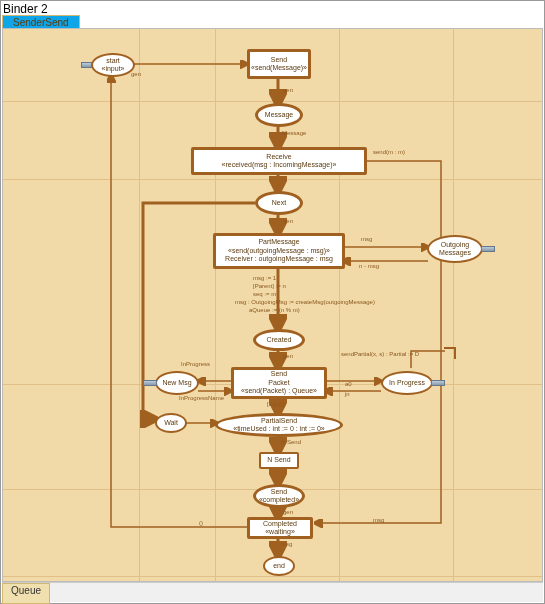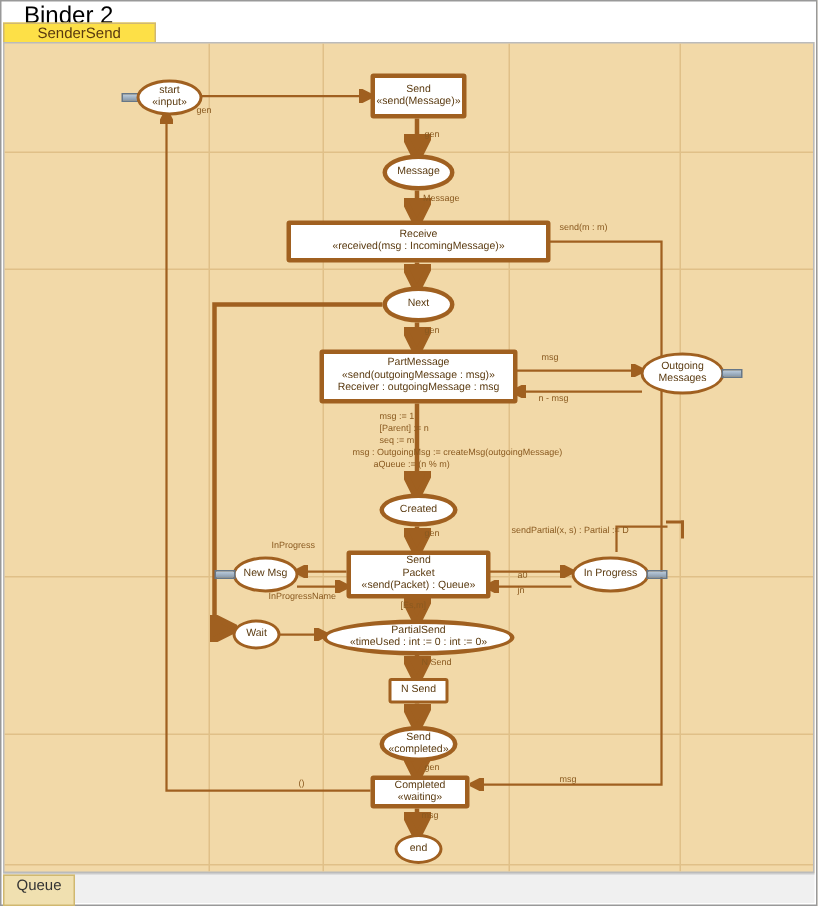--- a/index.html
+++ b/index.html
@@ -1,18 +1,18 @@
 <!DOCTYPE html>
 <html><head>
 <meta charset="utf-8">
 <style>
   html,body{margin:0;padding:0;width:545px;height:604px;background:#fff;font-family:Arial,sans-serif;font-size:9px;overflow:hidden}
   .frame{position:absolute;left:0;top:0;width:545px;height:604px;border:1px solid #999;box-sizing:border-box}
-  .titlebar{position:absolute;left:15px;top:1px;font-size:16px;color:#000}
-  .tab{position:absolute;left:1px;top:14px;background:#fde047;border:1px solid #d0b870;padding:1px 22px;font-size:10px;color:#5a3a10}
+  .titlebar{position:absolute;left:2px;top:1px;font-size:12px;color:#000}
+  .tab{position:absolute;left:1px;top:14px;background:#0ea5e9;border:1px solid #d0b870;padding:1px 10px;font-size:10px;color:#5a3a10}
   .canvas{position:absolute;left:1px;top:27px;right:1px;bottom:21px;background:#f2d9a8;border:1px solid #bbb;overflow:hidden}
   .grid{position:absolute;background:#e0c088}
   .gh{left:0;right:0;height:1px}
   .gv{top:0;bottom:0;width:1px}
   .shape{position:absolute;background:#fff;border:2px solid #a06020;text-align:center;font-size:7px;line-height:1.2;color:#5a3a10;box-sizing:border-box;display:flex;flex-direction:column;justify-content:center;align-items:center;padding:2px}
   .rect{border-radius:2px}
   .ell{border-radius:50%}
   .thick{border-width:3px}
   .lbl{position:absolute;font-size:6px;color:#8a5a20;white-space:nowrap}
   svg.wires{position:absolute;left:0;top:0;width:100%;height:100%}

